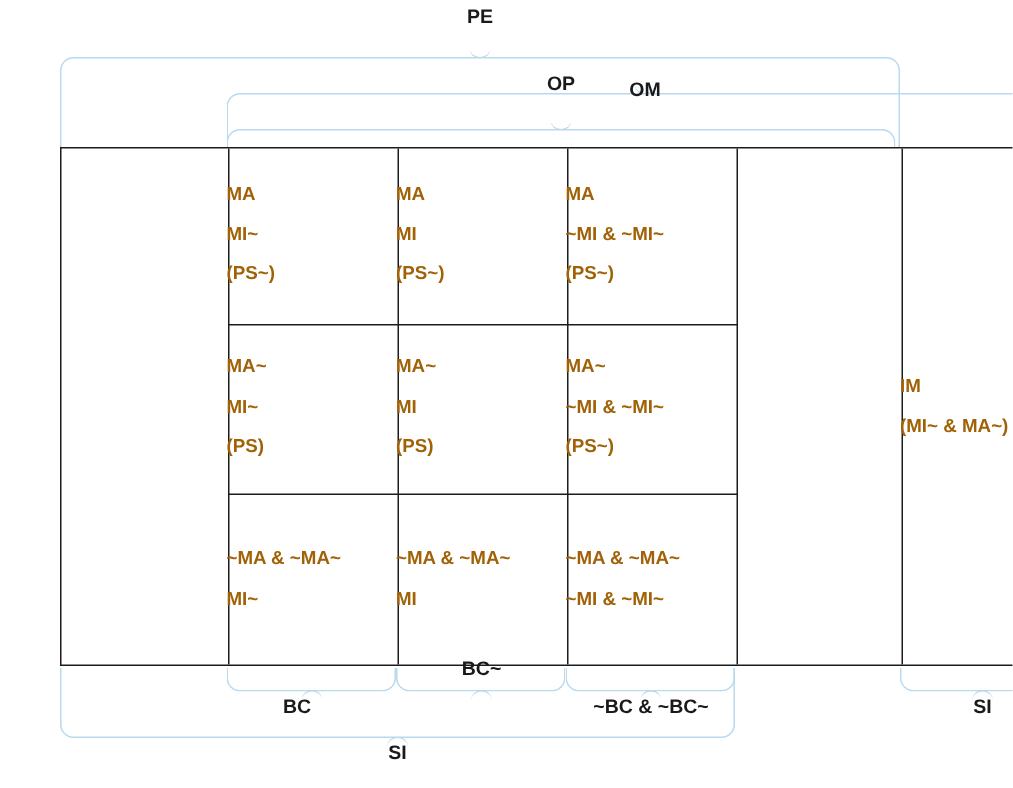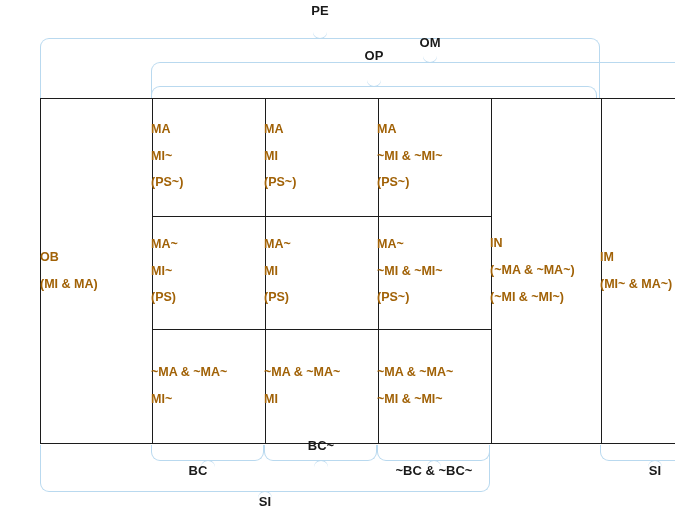--- a/index.html
+++ b/index.html
@@ -116,42 +116,38 @@
 <body>
 
 <div id="canvas">
 
   <div class="brace brace-top" style="left:2px; top:38px; width:560px; height:60px;"></div>
   <div class="nub nub-up" style="left:275px; top:30px;"></div>
   <div class="brace-label" style="left:282px; top:3px;">PE</div>
 
   <div class="brace brace-top" style="left:113px; top:62px; width:559px; height:36px;"></div>
   <div class="nub nub-up" style="left:385px; top:54px;"></div>
-  <div class="brace-label" style="left:392px; top:35px;">OM</div>
+  <div class="brace-label" style="left:392px; top:52px;">OM</div>
 
   <div class="brace brace-top" style="left:113px; top:86px; width:446px; height:12px;"></div>
   <div class="nub nub-up" style="left:329px; top:78px;"></div>
   <div class="brace-label" style="left:336px; top:48px;">OP</div>
 
   <div id="grid">
 
     <div class="vline" style="left:111px;"></div>
     <div class="vline" style="left:224px;"></div>
     <div class="vline" style="left:337px;"></div>
     <div class="vline" style="left:450px;"></div>
     <div class="vline" style="left:560px;"></div>
 
     <div class="hline" style="left:111px; width:340px; top:117px;"></div>
     <div class="hline" style="left:111px; width:340px; top:230px;"></div>
   </div>
 
-  <div class="cell" style="left:2px; top:98px; width:113px; height:346px;">
-    <span class="ln">OB</span>
-    <span class="ln">(MI &amp; MA)</span>
-  </div>
 
   <div class="cell" style="left:113px; top:98px; width:113px; height:117px;">
     <span class="ln">MA</span>
     <span class="ln">MI~</span>
     <span class="ln">(PS~)</span>
   </div>
   <div class="cell" style="left:226px; top:98px; width:113px; height:117px;">
     <span class="ln">MA</span>
     <span class="ln">MI</span>
     <span class="ln">(PS~)</span>
@@ -184,25 +180,20 @@
   </div>
   <div class="cell" style="left:226px; top:328px; width:113px; height:116px;">
     <span class="ln">~MA &amp; ~MA~</span>
     <span class="ln">MI</span>
   </div>
   <div class="cell" style="left:339px; top:328px; width:113px; height:116px;">
     <span class="ln">~MA &amp; ~MA~</span>
     <span class="ln">~MI &amp; ~MI~</span>
   </div>
 
-  <div class="cell" style="left:452px; top:98px; width:110px; height:346px;">
-    <span class="ln">IN</span>
-    <span class="ln">(~MA &amp; ~MA~)</span>
-    <span class="ln">(~MI &amp; ~MI~)</span>
-  </div>
 
   <div class="cell" style="left:562px; top:98px; width:110px; height:346px;">
     <span class="ln">IM</span>
     <span class="ln">(MI~ &amp; MA~)</span>
   </div>
 
   <div class="brace brace-bottom" style="left:113px; top:445px; width:113px; height:16px;"></div>
   <div class="nub nub-down" style="left:163px; top:460px;"></div>
   <div class="brace-label" style="left:160px; top:463px;">BC</div>
 

